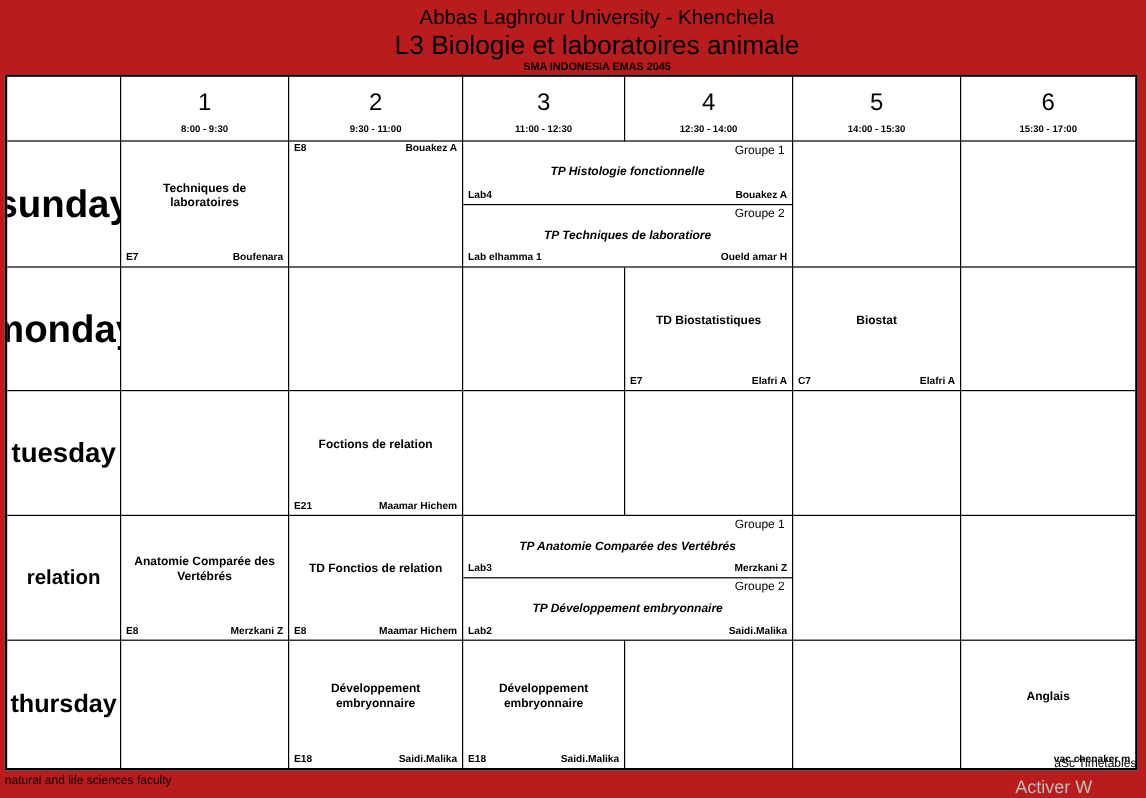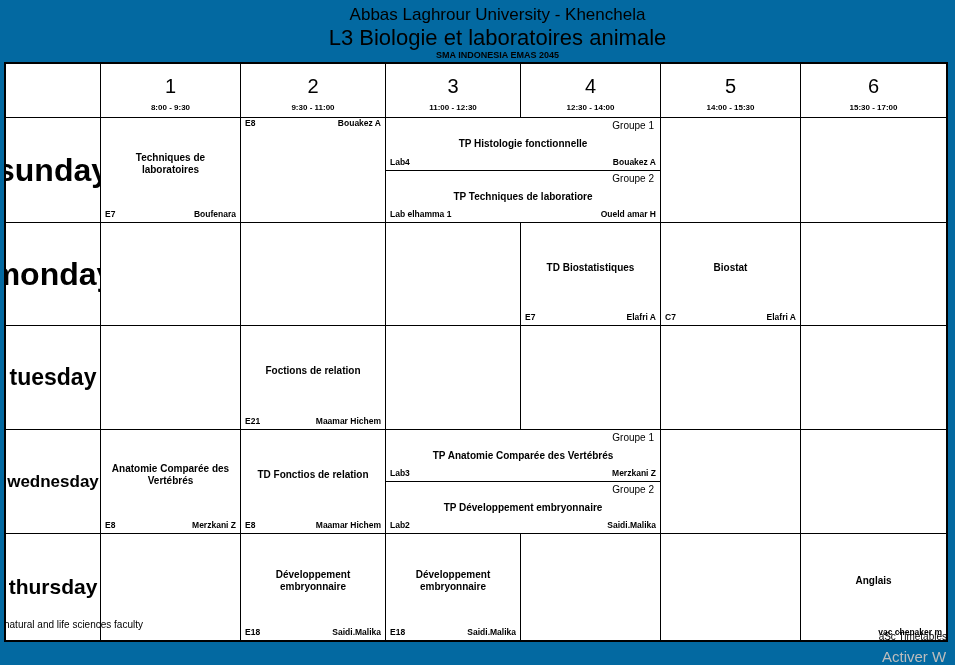--- a/index.html
+++ b/index.html
@@ -1,17 +1,17 @@
 <!DOCTYPE html>
 <html><head>
 <meta charset="utf-8">
 <style>
   * { margin:0; padding:0; box-sizing:border-box; }
   body { background:#fff; font-family:"Liberation Sans", sans-serif; color:#000; }
-  .page { position:relative; width:955px; height:665px; background:#0369a1; overflow:hidden;padding-left:40px; }
+  .page { position:relative; width:955px; height:665px; background:#b91c1c; overflow:hidden;padding-left:40px; }
 
   
   .titles { text-align:center; padding-top:5px; }
   .t1 { font-size:17px; line-height:20px; }
   .t2 { font-size:22px; line-height:25px; }
   .t3 { font-size:9px; font-weight:bold; line-height:11px; }
 
   
   .grid {
     position:absolute; left:4px; top:62px; width:944px; height:580px;
@@ -44,27 +44,27 @@
             text-align:center; font-weight:bold; font-size:10px; line-height:12px; padding:0 6px; }
   .meta { display:flex; justify-content:space-between; font-size:8.5px; font-weight:bold;
           padding:0 4px 3px 4px;align-items:center; }
 
   
   .merged { display:flex; flex-direction:column; padding:0; }
   .gcell { flex:1; display:flex; flex-direction:column; border-bottom:1px solid #000; }
   .gcell:last-child { border-bottom:none; }
   .glabel { text-align:right; font-size:10px; padding:2px 6px 0 0; }
   .gtitle { flex:1; display:flex; align-items:center; justify-content:center;
-            text-align:center; font-weight:bold; font-size:10px; padding:0 6px; }
-
-  
-  .footer-left  { position:absolute; left:4px;  top:619px; font-size:10px; }
+            text-align:center; font-weight:bold; font-size:10px; padding:0 6px;font-style:italic; }
+
+  
+  .footer-left  { position:absolute; left:4px;  top:645px; font-size:10px; }
   .footer-right { position:absolute; right:8px; top:631px; font-size:10px; }
   .watermark { position:absolute; left:846px; top:648px; font-size:15px; color:#bdbdbd;
-               white-space:nowrap;margin-left:36px; }
+               white-space:nowrap; }
 </style>
 </head>
 <body>
 
 <div class="page">
 
   <div class="titles">
     <div class="t1">Abbas Laghrour University - Khenchela</div>
     <div class="t2">L3 Biologie et laboratoires animale</div>
     <div class="t3">SMA INDONESIA EMAS 2045</div>
@@ -160,21 +160,21 @@
       <div class="meta">
         <span>E21</span>
         <span>Maamar Hichem</span>
       </div>
     </div>
     <div class="cell empty"></div>
     <div class="cell empty"></div>
     <div class="cell empty"></div>
     <div class="cell empty last-col"></div>
 
-    <div class="cell day day-wednesday">wednesday</div>
+    <div class="cell day day-wednesday">relation</div>
     <div class="cell course">
       <div class="ctitle">Anatomie Comparée des Vertébrés</div>
       <div class="meta">
         <span>E8</span>
         <span>Merzkani Z</span>
       </div>
     </div>
     <div class="cell course">
       <div class="ctitle">TD Fonctios de relation</div>
       <div class="meta">

